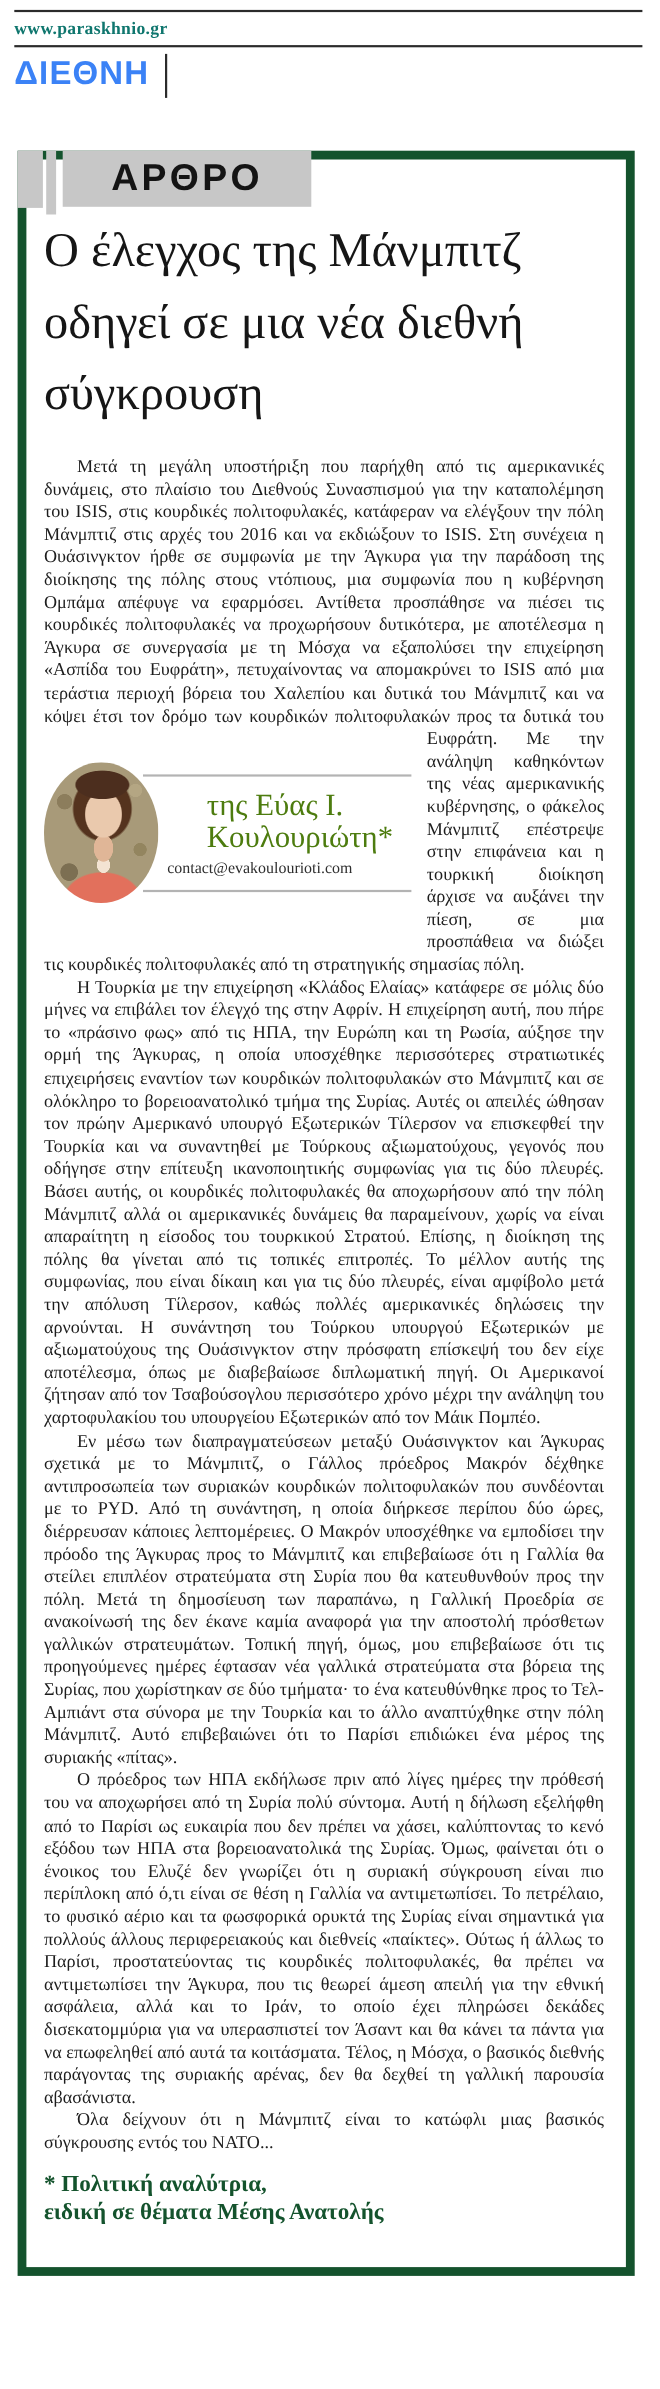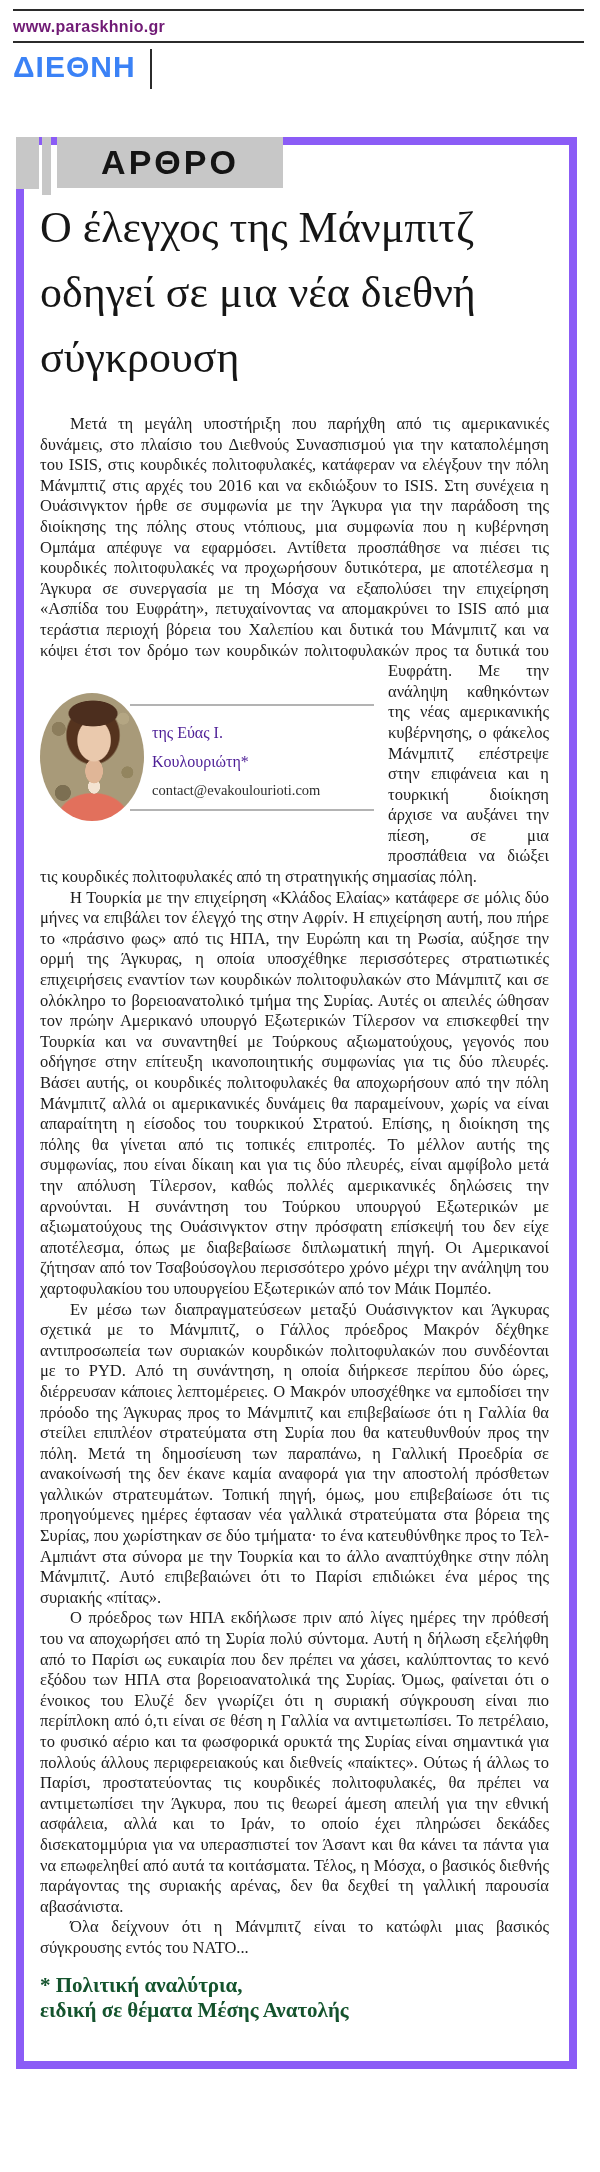--- a/index.html
+++ b/index.html
@@ -4,37 +4,37 @@
 <style>
   html, body { margin: 0; padding: 0; background: #ffffff; }
   body { width: 600px; font-family: "Liberation Serif", "DejaVu Serif", serif; color: #1d1d1d; }
 
   
   .rule { height: 2px; background: #2b2b2b; margin-left: 13px; margin-right: 16px; }
   .rule.top { margin-top: 9px; }
   .rule.mid { margin-top: 5px; }
   .site-url {
     margin: 7px 16px 5px 13px;
-    font-family: Liberation Sans, sans-serif;
+    font-family: Liberation Serif, serif;
     font-weight: bold; font-size: 16px; letter-spacing: .3px;
-    color: #701a75;
+    color: #0f766e;
   }
   .section-row { display: flex; align-items: flex-start; margin: 6px 16px 0 13px; }
   .section-title {
     font-family: "Liberation Sans", sans-serif;
     font-weight: bold; font-size: 30px; line-height: 36px;
     letter-spacing: 1px; color: #3b82f6;
   }
   .section-divider { width: 2px; height: 40px; background: #2b2b2b; margin-left: 14px; }
 
   
   .article-frame {
     position: relative;
     margin: 48px 23px 14px 16px;
-    border: 8px solid #8b5cf6;
+    border: 8px solid #14532d;
     padding: 50px 20px 38px 16px;
   }
   .deco-square { position: absolute; top: -8px; left: -8px; width: 23px; height: 52px; background: #c7c7c7; }
   .deco-stripe { position: absolute; top: -8px; left: 18px; width: 9px;  height: 58px; background: #c7c7c7; }
   .kicker-tab {
     position: absolute; top: -8px; left: 33px; width: 226px; height: 51px;
     background: #c7c7c7; display: flex; align-items: center; justify-content: center;
   }
   .kicker-label {
     font-family: "Liberation Sans", sans-serif;
@@ -76,21 +76,21 @@
       radial-gradient(circle 12px at 84% 62%, #93855f 48%, rgba(147,133,95,0) 52%),
       radial-gradient(circle 16px at 22% 78%, #7c6f52 48%, rgba(124,111,82,0) 52%),
       radial-gradient(circle 12px at 80% 20%, #b4a683 48%, rgba(180,166,131,0) 52%);
     background-color: #a89a79;
   }
   .byline-box {
     flex: 1; display: block;
     margin-left: -14px; padding: 12px 0 10px 22px;
     border-top: 2px solid #b3b3b3; border-bottom: 2px solid #b3b3b3;
   }
-  .byline-line { display: block; font-size: 16px; line-height: 29px; color: #4c1d95; }
+  .byline-line { display: block; font-size: 28px; line-height: 29px; color: #4d7c0f; margin-left: 36px; }
   .byline-contact { display: block; font-size: 14.5px; line-height: 18px; margin-top: 5px; color: #2e2e2e; }
 
   
   .footnote {
     margin-top: 14px;
     text-align: left;
     font-weight: bold; font-size: 21px; line-height: 25px;
     color: #14532d;
   }
 </style>

